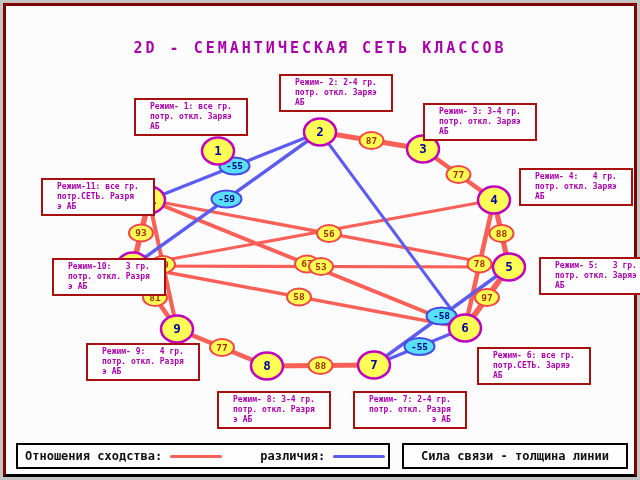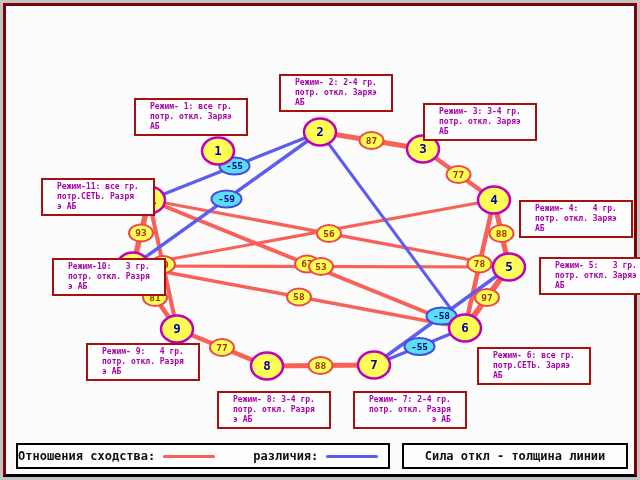--- a/index.html
+++ b/index.html
@@ -15,21 +15,21 @@
     padding:2px 14px;white-space:pre;}
   #legend-left{position:absolute;left:10px;top:437px;width:370px;height:22px;
     border:2px solid #000;background:#fefefe;display:flex;align-items:center;
     font-size:12px;font-weight:bold;color:#101010;white-space:pre;}
   #legend-right{position:absolute;left:396px;top:437px;width:222px;height:22px;
     border:2px solid #000;background:#fefefe;display:flex;align-items:center;
     justify-content:center;font-size:12px;font-weight:bold;color:#101010;white-space:pre;}
   .sample-line{display:inline-block;width:52px;height:3px;border-radius:2px;}
   #sim-line{background:#f86058;margin-left:8px;}
   #dif-line{background:#5c5cf0;margin-left:8px;}
-  #legend-sim-label{}
+  #legend-sim-label{margin-left:7px;}
   #legend-dif-label{margin-left:38px;}
 </style>
 </head>
 <body>
 
 <div id="frame">
   <div id="stage">
 
     <svg id="net" viewBox="0 0 640 480" xmlns="http://www.w3.org/2000/svg">
         <line x1="133" y1="266" x2="494" y2="200" stroke="#f86058" stroke-width="3" stroke-linecap="round"></line>
@@ -105,40 +105,41 @@
         <ellipse cx="267" cy="366" rx="16" ry="13.5" fill="#ffff54" stroke="#c000c0" stroke-width="2.5"></ellipse>
         <text x="267" y="370" text-anchor="middle" font-family="&quot;DejaVu Sans Mono&quot;,monospace" font-size="12.5" font-weight="bold" fill="#0000a0">8</text>
         <ellipse cx="177" cy="329" rx="16" ry="13.5" fill="#ffff54" stroke="#c000c0" stroke-width="2.5"></ellipse>
         <text x="177" y="333" text-anchor="middle" font-family="&quot;DejaVu Sans Mono&quot;,monospace" font-size="12.5" font-weight="bold" fill="#0000a0">9</text>
         <ellipse cx="133" cy="266" rx="16" ry="13.5" fill="#ffff54" stroke="#c000c0" stroke-width="2.5"></ellipse>
         <text x="133" y="270" text-anchor="middle" font-family="&quot;DejaVu Sans Mono&quot;,monospace" font-size="12.5" font-weight="bold" fill="#0000a0">10</text>
         <ellipse cx="149" cy="200" rx="16" ry="13.5" fill="#ffff54" stroke="#c000c0" stroke-width="2.5"></ellipse>
         <text x="149" y="204" text-anchor="middle" font-family="&quot;DejaVu Sans Mono&quot;,monospace" font-size="12.5" font-weight="bold" fill="#0000a0">11</text>
       </svg>
 
+    <div id="title" style="color: rgb(168, 0, 168);">2D - СЕМАНТИЧЕСКАЯ СЕТЬ КЛАССОВ</div>
 
     <div id="boxes">
         <div class="mode-box" style="left: 128px; top: 92px;"><div>Режим- 1: все гр.</div><div>потр. откл. Заряэ</div><div>АБ</div></div>
         <div class="mode-box" style="left: 273px; top: 68px;"><div>Режим- 2: 2-4 гр.</div><div>потр. откл. Заряэ</div><div>АБ</div></div>
         <div class="mode-box" style="left: 417px; top: 97px;"><div>Режим- 3: 3-4 гр.</div><div>потр. откл. Заряэ</div><div>АБ</div></div>
-        <div class="mode-box" style="left: 513px; top: 162px; margin-top: 32px;"><div>Режим- 4:   4 гр.</div><div>потр. откл. Заряэ</div><div>АБ</div></div>
+        <div class="mode-box" style="left: 513px; top: 162px;"><div>Режим- 4:   4 гр.</div><div>потр. откл. Заряэ</div><div>АБ</div></div>
         <div class="mode-box" style="left: 533px; top: 251px;"><div>Режим- 5:   3 гр.</div><div>потр. откл. Заряэ</div><div>АБ</div></div>
         <div class="mode-box" style="left: 471px; top: 341px;"><div>Режим- 6: все гр.</div><div>потр.СЕТЬ. Заряэ</div><div>АБ</div></div>
         <div class="mode-box" style="left: 347px; top: 385px; text-align: right;"><div>Режим- 7: 2-4 гр.</div><div>потр. откл. Разря</div><div>э АБ</div></div>
         <div class="mode-box" style="left: 200px; top: 385px; margin-left: 11px;"><div>Режим- 8: 3-4 гр.</div><div>потр. откл. Разря</div><div>э АБ</div></div>
         <div class="mode-box" style="left: 80px; top: 337px;"><div>Режим- 9:   4 гр.</div><div>потр. откл. Разря</div><div>э АБ</div></div>
         <div class="mode-box" style="left: 16px; top: 252px; margin-left: 30px;"><div>Режим-10:   3 гр.</div><div>потр. откл. Разря</div><div>э АБ</div></div>
         <div class="mode-box" style="left: 35px; top: 172px;"><div>Режим-11: все гр.</div><div>потр.СЕТЬ. Разря</div><div>э АБ</div></div>
       </div>
 
     <div id="legend-left">
       <span id="legend-sim-label">Отношения сходства:</span>
       <span id="sim-line" class="sample-line" style="background: rgb(248, 96, 88);"></span>
       <span id="legend-dif-label">различия:</span>
       <span id="dif-line" class="sample-line" style="background: rgb(92, 92, 240);"></span>
     </div>
 
     <div id="legend-right">
-      <span>Сила откл - толщина линии</span>
+      <span>Сила связи - толщина линии</span>
     </div>
 
   </div>
 </div>
 
 </body></html>

